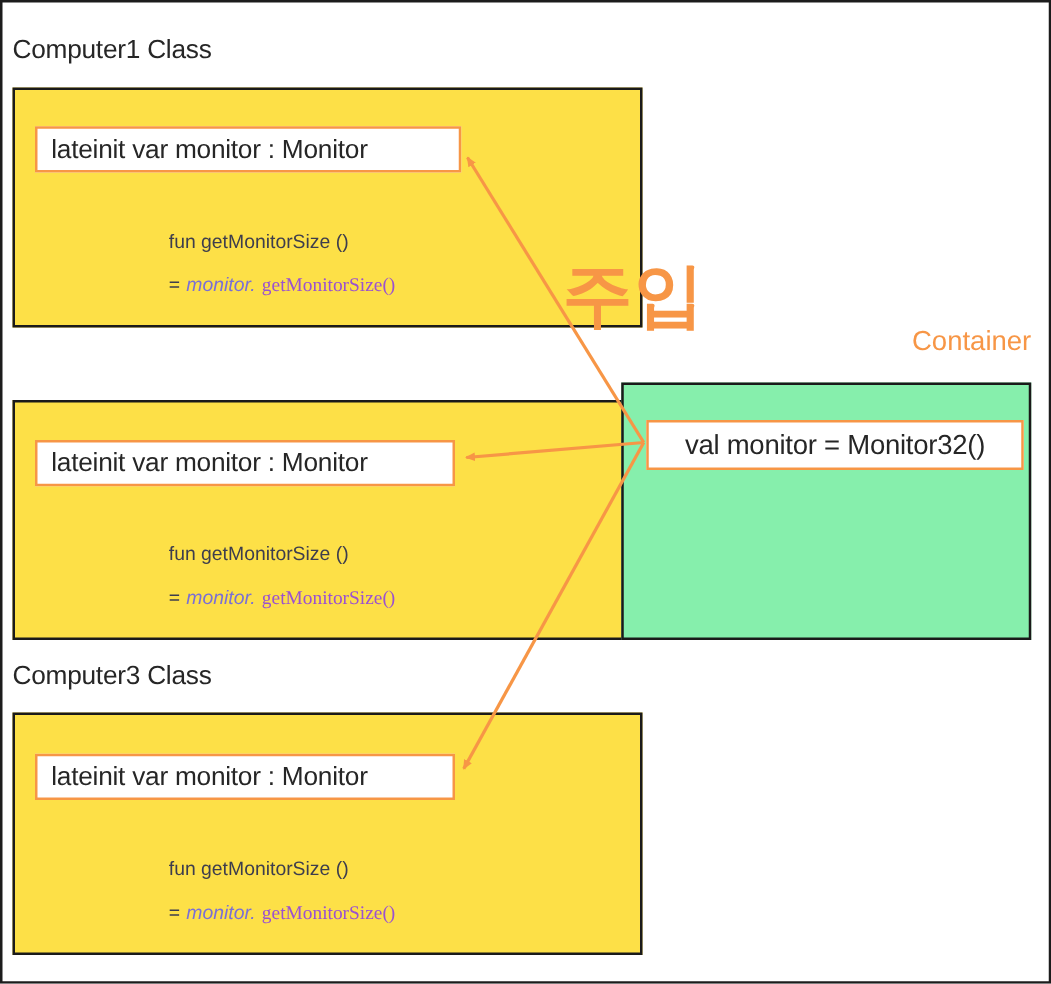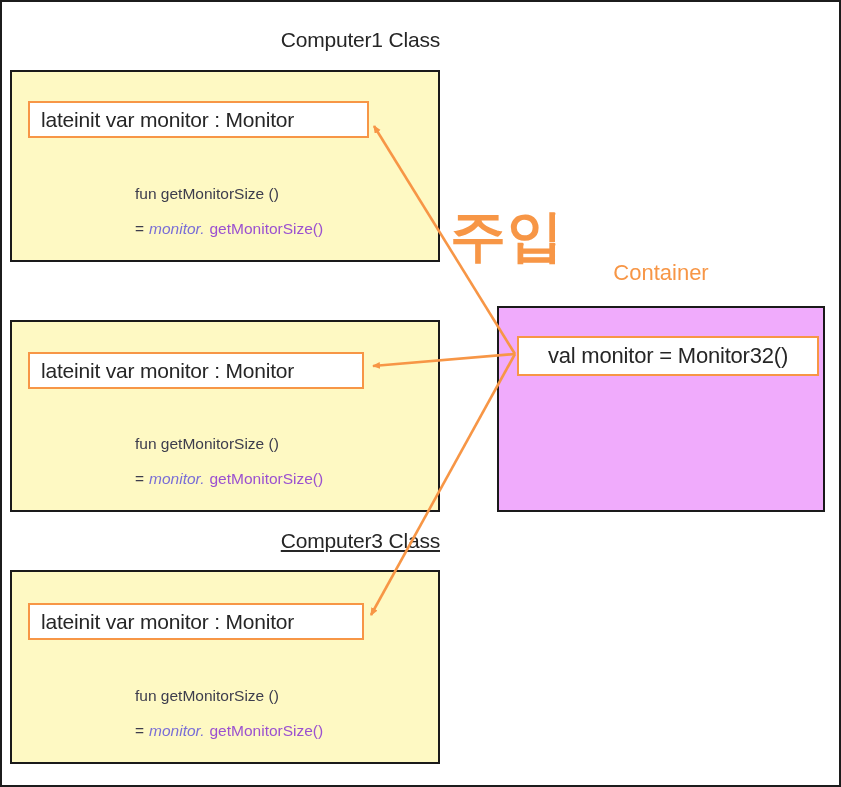--- a/index.html
+++ b/index.html
@@ -16,29 +16,29 @@
   .canvas{
     position:relative;
     width:841px;height:787px;
     background:#fff;
     border:2px solid #1c1c1c;
     overflow:hidden;
   }
   .class-title{
     position:absolute;
     left:8px;width:430px;height:30px;
-    text-align:right;line-height:30px;
+    text-align:left;line-height:30px;
     font-size:21px;color:var(--title-text);
     letter-spacing:-0.2px;
   }
   .class-box{
     position:absolute;
-    left:8px;width:430px;
+    left:8px;width:504px;
     border:2px solid var(--box-border);
-    background:#fef9c3;
+    background:#fde047;
   }
   .field-box{
     position:absolute;
     left:16px;top:29px;
     width:341px;height:37px;
     border:2px solid var(--accent-orange);
     background:#fff;
     font-size:21px;color:var(--title-text);
     line-height:33px;
     padding-left:11px;
@@ -49,33 +49,33 @@
     position:absolute;
     left:77px;top:104px;
     font-size:15.5px;
     color:var(--code-text);
     white-space:nowrap;
     margin-left:46px;
   }
   .code-line{height:35px;line-height:35px;}
   .code-eq{color:var(--code-text);margin-right:5px;}
   .code-receiver{color:var(--code-receiver);margin-right:5px;font-style:italic;}
-  .code-call{color:var(--code-call);}
+  .code-call{color:var(--code-call);font-family:Liberation Serif, serif;}
   
   .container-title{
     position:absolute;
     left:495px;top:257px;width:328px;height:28px;
-    text-align:center;line-height:28px;
+    text-align:right;line-height:28px;
     font-size:22px;color:var(--accent-orange);
   }
   .container-box{
     position:absolute;
     left:495px;top:304px;width:328px;height:206px;
     border:2px solid var(--box-border);
-    background:#f0abfc;
+    background:#86efac;
   }
   .container-field{
     position:absolute;
     left:18px;top:28px;width:302px;height:40px;
     border:2px solid var(--accent-orange);
     background:#fff;
     font-size:22px;color:var(--title-text);
     line-height:36px;text-align:center;
     white-space:nowrap;
     letter-spacing:-0.2px;
@@ -112,21 +112,21 @@
   <div class="class-box" style="top:318px;height:192px;">
     <div class="field-box" style="top:30px;width:336px;">lateinit var monitor : Monitor</div>
     <div class="code-block">
       <div class="code-line">fun getMonitorSize ()</div>
       <div class="code-line">
         <span class="code-eq">=</span><span class="code-receiver">monitor.</span><span class="code-call">getMonitorSize()</span>
       </div>
     </div>
   </div>
 
-  <div class="class-title" style="top:524px;text-decoration:underline;">Computer3 Class</div>
+  <div class="class-title" style="top:524px;">Computer3 Class</div>
   <div class="class-box" style="top:568px;height:194px;">
     <div class="field-box" style="top:31px;width:336px;">lateinit var monitor : Monitor</div>
     <div class="code-block" style="top:106px;">
       <div class="code-line">fun getMonitorSize ()</div>
       <div class="code-line">
         <span class="code-eq">=</span><span class="code-receiver">monitor.</span><span class="code-call">getMonitorSize()</span>
       </div>
     </div>
   </div>
 

